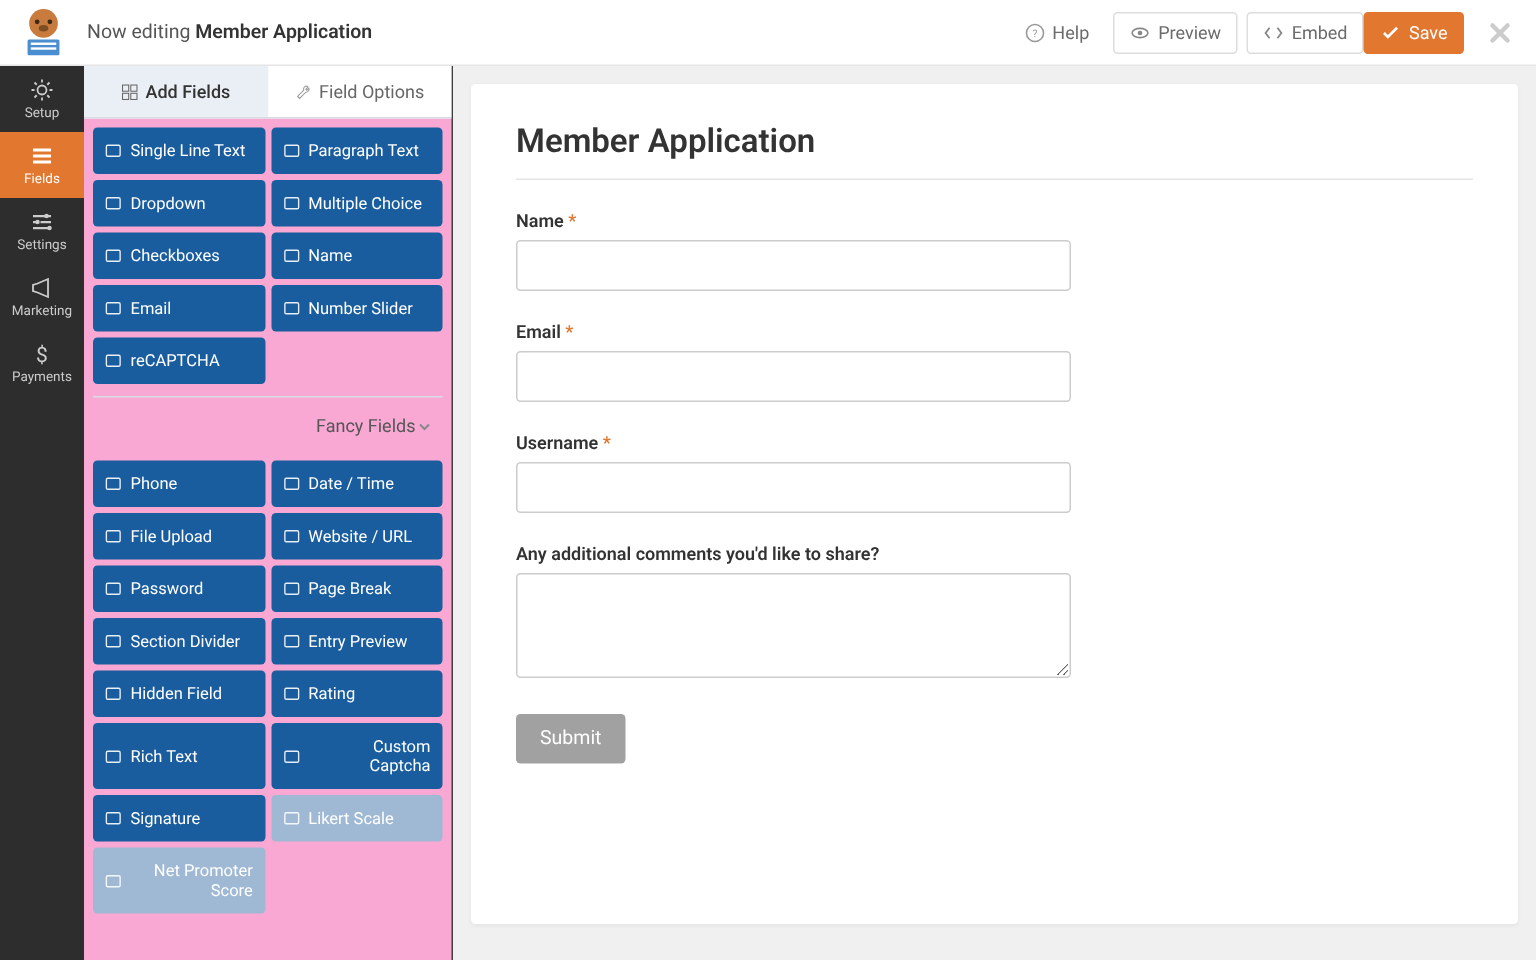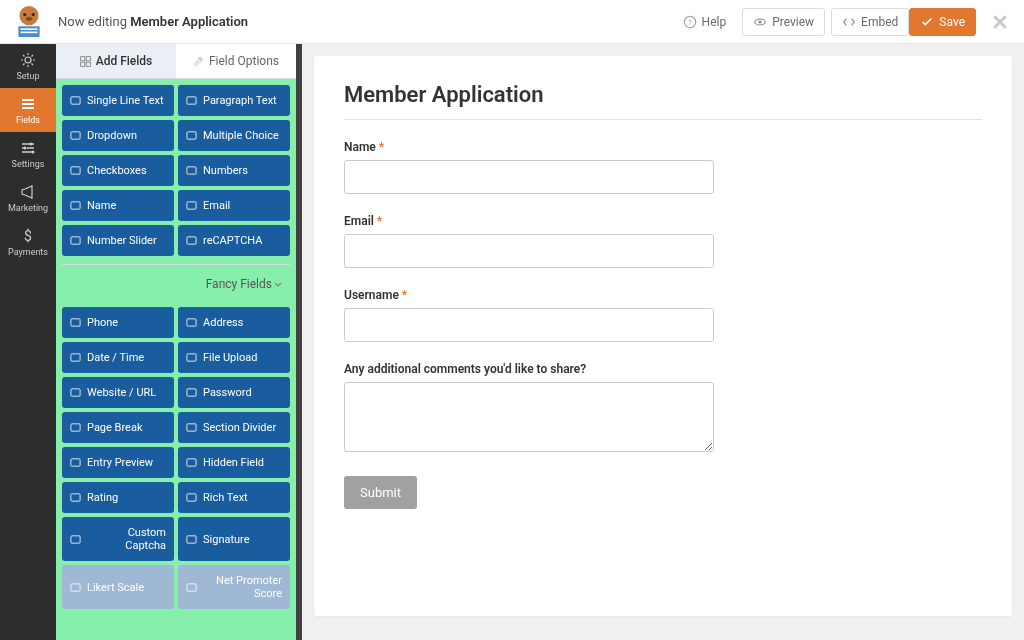--- a/index.html
+++ b/index.html
@@ -12,21 +12,21 @@
 .tb-item{display:inline-flex;align-items:center;gap:5px;font-size:12px;color:#6b6b6b;padding:6px 10px;cursor:pointer;border-radius:3px}
 .tb-btn{border:1px solid #ddd;background:#fff;margin-left:6px}
 .tb-save{background:#e27730;color:#fff;border:1px solid #e27730}
 .tb-close{width:24px;height:24px;margin-left:12px;color:#ccc;display:flex;align-items:center;justify-content:center;cursor:pointer}
 
 .sidenav{position:absolute;top:44px;left:0;bottom:0;width:56px;background:#2d2d2d;display:flex;flex-direction:column}
 .sn-item{height:44px;display:flex;flex-direction:column;align-items:center;justify-content:center;color:#ccc;font-size:9px;gap:3px;cursor:pointer}
 .sn-item.active{background:#e27730;color:#fff}
 .sn-item svg{width:16px;height:16px}
 
-.leftpanel{position:absolute;top:44px;left:56px;bottom:0;width:246px;background:#86efac;border-right:6px solid #404040;overflow-y:auto}
+.leftpanel{position:absolute;top:44px;left:56px;bottom:0;width:246px;background:#f9a8d4;border-right:1px solid #404040;overflow-y:auto}
 .tabs{display:flex;border-bottom:1px solid #d6dde4;background:#fff}
 .tab{flex:1;text-align:center;padding:10px 0;font-size:12px;color:#666;display:flex;align-items:center;justify-content:center;gap:5px;cursor:pointer}
 .tab.active{background:#e9eff5;color:#333;font-weight:500}
 .tab:not(.active){background:#fff}
 .field-grid{display:grid;grid-template-columns:1fr 1fr;gap:4px;padding:6px}
 .field-btn{background:#1a5d9e;color:#fff;font-size:11px;padding:9px 8px;border-radius:3px;display:flex;align-items:center;gap:6px;cursor:pointer;border:none;text-align:right}
 .field-btn.light{background:#9fb9d4;color:#fff}
 .field-btn svg{width:11px;height:11px;flex-shrink:0;opacity:.9}
 .section-head{padding:10px 12px;font-size:12px;color:#555;display:flex;align-items:center;justify-content:flex-end;cursor:pointer}
 .section-head svg{width:12px;height:12px}
@@ -182,26 +182,20 @@
       <button class="field-btn">
         <svg viewBox="0 0 12 12">
           <rect x="1" y="2" width="10" height="8" rx="1" fill="none" stroke="currentColor" stroke-width="1"></rect>
         </svg>
         <span>Checkboxes</span>
       </button>
       <button class="field-btn">
         <svg viewBox="0 0 12 12">
           <rect x="1" y="2" width="10" height="8" rx="1" fill="none" stroke="currentColor" stroke-width="1"></rect>
         </svg>
-        <span>Numbers</span>
-      </button>
-      <button class="field-btn">
-        <svg viewBox="0 0 12 12">
-          <rect x="1" y="2" width="10" height="8" rx="1" fill="none" stroke="currentColor" stroke-width="1"></rect>
-        </svg>
         <span>Name</span>
       </button>
       <button class="field-btn">
         <svg viewBox="0 0 12 12">
           <rect x="1" y="2" width="10" height="8" rx="1" fill="none" stroke="currentColor" stroke-width="1"></rect>
         </svg>
         <span>Email</span>
       </button>
       <button class="field-btn">
         <svg viewBox="0 0 12 12">
@@ -228,26 +222,20 @@
       <button class="field-btn">
         <svg viewBox="0 0 12 12">
           <rect x="1" y="2" width="10" height="8" rx="1" fill="none" stroke="currentColor" stroke-width="1"></rect>
         </svg>
         <span>Phone</span>
       </button>
       <button class="field-btn">
         <svg viewBox="0 0 12 12">
           <rect x="1" y="2" width="10" height="8" rx="1" fill="none" stroke="currentColor" stroke-width="1"></rect>
         </svg>
-        <span>Address</span>
-      </button>
-      <button class="field-btn">
-        <svg viewBox="0 0 12 12">
-          <rect x="1" y="2" width="10" height="8" rx="1" fill="none" stroke="currentColor" stroke-width="1"></rect>
-        </svg>
         <span>Date / Time</span>
       </button>
       <button class="field-btn">
         <svg viewBox="0 0 12 12">
           <rect x="1" y="2" width="10" height="8" rx="1" fill="none" stroke="currentColor" stroke-width="1"></rect>
         </svg>
         <span>File Upload</span>
       </button>
       <button class="field-btn">
         <svg viewBox="0 0 12 12">

